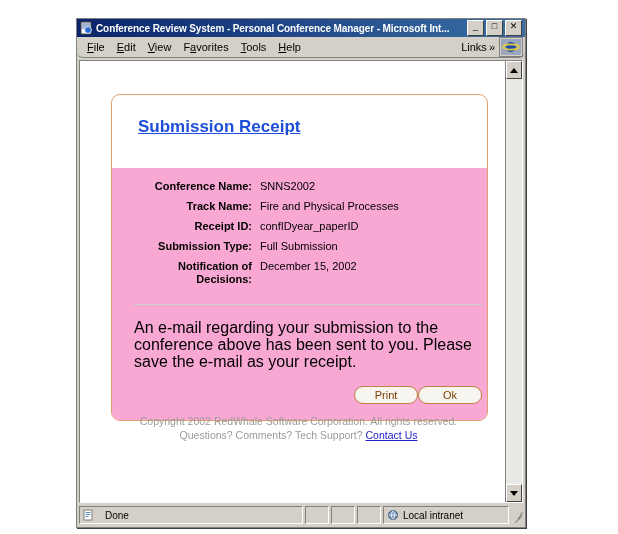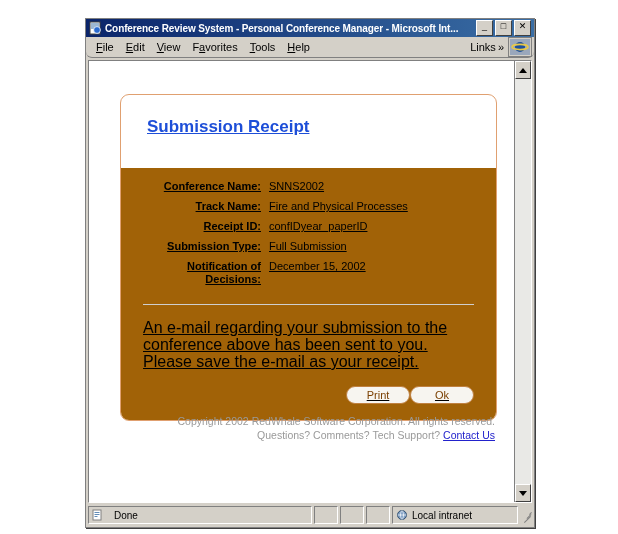--- a/index.html
+++ b/index.html
@@ -11,21 +11,21 @@
     width: 618px;
     height: 534px;
     font-family: "Liberation Sans", sans-serif;
     position: relative;
     overflow: hidden;
   }
 
   
   #browser-window {
     position: absolute;
-    left: 85px;
+    left: 76px;
     top: 18px;
     width: 448px;
     height: 508px;
     background: #d4d0c8;
     border: 1px solid #808080;
     box-shadow: 1px 1px 0 #404040;
     display: flex;
     flex-direction: column;
   }
 
@@ -181,23 +181,22 @@
     overflow: hidden;
   }
   #receipt-title {
     font-size: 17px;
     font-weight: bold;
     color: #1d4ed8;
     padding: 22px 0 31px 26px;
     text-decoration: underline;
   }
   #receipt-body {
-    background: #a16207;
-    padding: 12px 22px 16px 22px;
-    text-decoration: underline;
+    background: #f9a8d4;
+    padding: 12px 5px 16px 22px;
   }
   .field-row {
     display: flex;
     margin-bottom: 7px;
     font-size: 11px;
     color: #000;
   }
   .field-label {
     width: 118px;
     text-align: right;
@@ -231,21 +230,21 @@
     border-radius: 9px;
     padding: 2px 14px;
     min-width: 34px;
     text-align: center;
   }
   #footer-text {
     position: absolute;
     left: 31px;
     top: 353px;
     width: 375px;
-    text-align: right;
+    text-align: center;
     font-size: 10.5px;
     color: #9a9a9a;
     line-height: 14px;
   }
   #footer-link {
     color: #2222cc;
     text-decoration: underline;
   }
 
   

